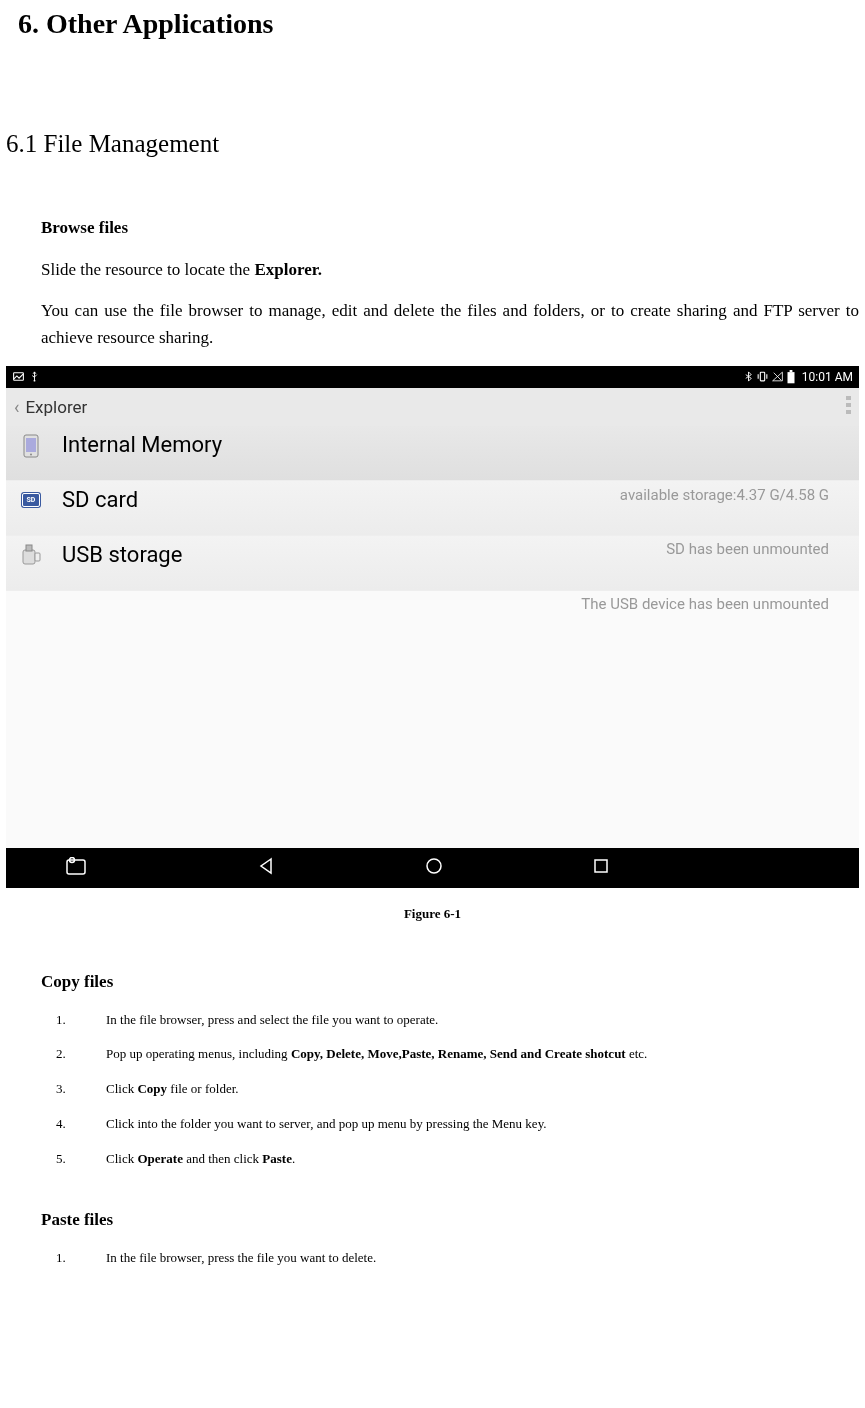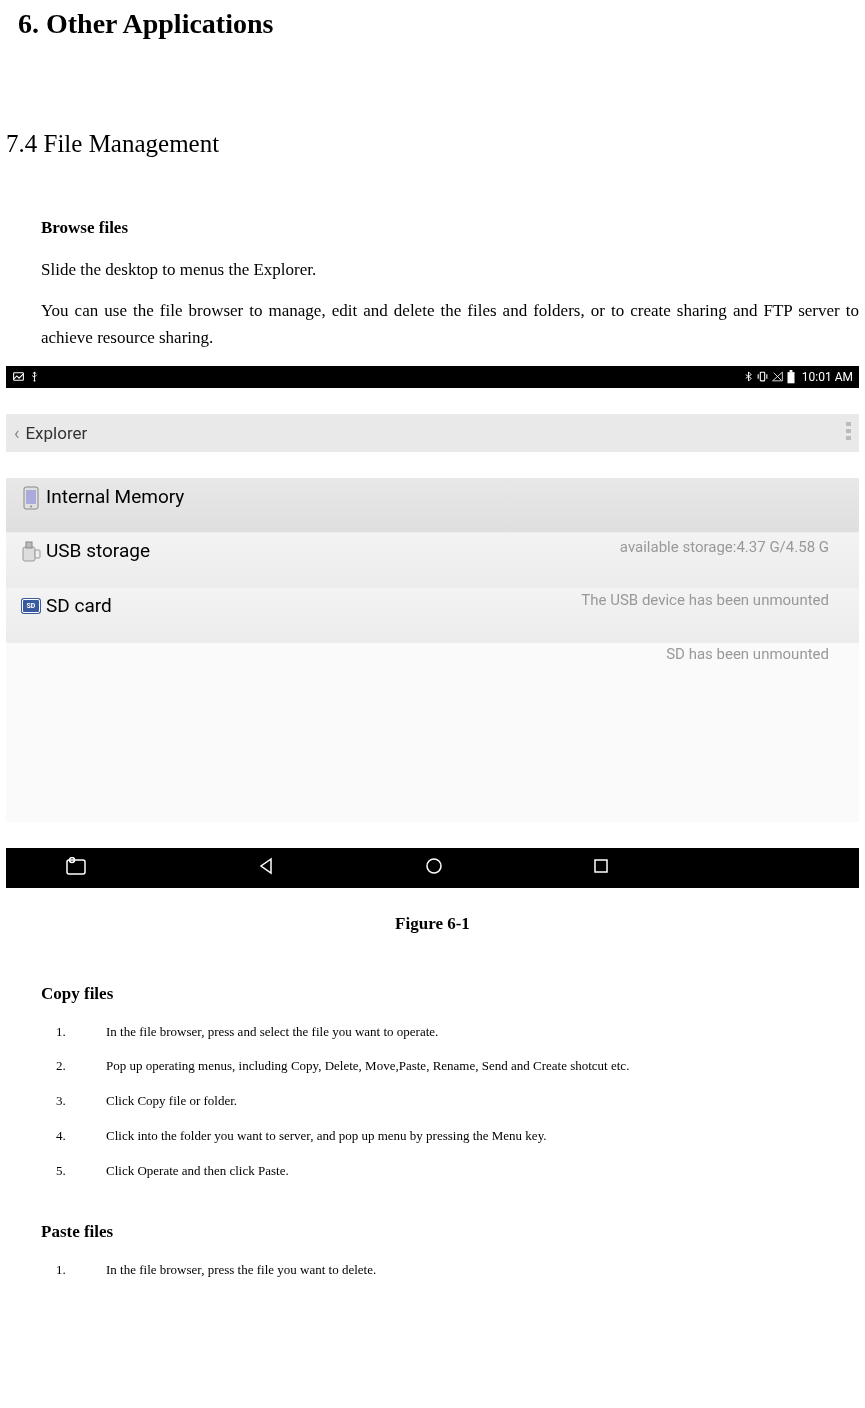--- a/index.html
+++ b/index.html
@@ -24,26 +24,26 @@
       font-size: 17px;
       font-weight: bold;
       margin: 0 0 18px 35px;
     }
     .para {
       font-size: 17px;
       margin: 0 0 14px 35px;
       text-align: justify;
       line-height: 1.6;
     }
-    .bold { font-weight: normal; }
+    .bold { font-weight: bold; }
     .figure-caption {
       text-align: center;
-      font-size: 17px;
+      font-size: 13px;
       font-weight: bold;
-      margin: 26px 0 50px 0;
+      margin: 18px 0 50px 0;
     }
     ol.steps {
       margin: 0 0 40px 70px;
       padding: 0;
       list-style: none;
       counter-reset: step;
     }
     ol.steps li {
       counter-increment: step;
       position: relative;
@@ -62,21 +62,20 @@
     
     .screenshot {
       width: 853px;
       height: 522px;
       margin: 4px auto 0 auto;
       font-family: Roboto, "Helvetica Neue", Arial, sans-serif;
       color: #000;
       background: #fff;
       display: flex;
       flex-direction: column;
-      gap: 26px;
     }
     .status-bar {
       height: 22px;
       background: #000;
       color: #fff;
       display: flex;
       align-items: center;
       font-size: 12px;
       padding: 0 6px;
     }
@@ -108,23 +107,23 @@
       background: linear-gradient(#f3f3f3, #ececec);
     }
     .storage-item:first-child { background: linear-gradient(#e8e8e8, #dfdfdf); }
     .storage-item .icon-wrap {
       width: 30px;
       display: flex;
       justify-content: center;
       padding-top: 2px;
     }
     .storage-item .label {
-      font-size: 19px;
+      font-size: 22px;
       color: #000;
-      margin-left: 0;
+      margin-left: 16px;
     }
     .storage-item .substatus {
       position: absolute;
       right: 20px;
       margin-top: 28px;
       font-size: 15px;
       color: #999;
     }
     .storage-row { position: relative; width: 100%; }
     .nav-bar {
@@ -155,26 +154,26 @@
       display: flex;
       align-items: center;
       justify-content: center;
     }
   </style>
 </head>
 <body>
 
 <h1 class="main-heading">6. Other Applications</h1>
 
-<h2 class="sub-heading">7.4 File Management</h2>
+<h2 class="sub-heading">6.1 File Management</h2>
 
 <div class="section-title">Browse files</div>
 
 <p class="para">
-  <span>Slide the desktop to menus the </span><span class="bold">Explorer.</span>
+  <span>Slide the resource to locate the </span><span class="bold">Explorer.</span>
 </p>
 
 <p class="para">You can use the file browser to manage, edit and delete the files and folders, or to create sharing and FTP server to achieve resource sharing.</p>
 
 <div class="screenshot">
   <div class="status-bar">
     <div class="status-left">
       <svg width="13" height="13" viewBox="0 0 24 24">
           <rect x="3" y="5" width="18" height="14" rx="1" fill="none" stroke="#fff" stroke-width="2"></rect>
           <polyline points="3,17 9,11 13,15 21,7" fill="none" stroke="#fff" stroke-width="2"></polyline>
@@ -231,41 +230,41 @@
           <span class="label">Internal Memory</span>
         </div>
         <span class="substatus">available storage:4.37 G/4.58 G</span>
       </div>
     </div>
 
     <div class="storage-item">
       <div class="storage-row">
         <div style="display:flex;align-items:center;">
           <span class="icon-wrap">
+            <span class="sd-badge">SD</span>
+          </span>
+          <span class="label">SD card</span>
+        </div>
+        <span class="substatus">SD has been unmounted</span>
+      </div>
+    </div>
+
+    <div class="storage-item">
+      <div class="storage-row">
+        <div style="display:flex;align-items:center;">
+          <span class="icon-wrap">
             <svg width="20" height="22" viewBox="0 0 20 22">
                 <rect x="2" y="6" width="12" height="14" rx="2" fill="#ddd" stroke="#999"></rect>
                 <rect x="5" y="1" width="6" height="6" fill="#bbb" stroke="#888"></rect>
                 <rect x="14" y="9" width="5" height="8" rx="1" fill="#eee" stroke="#999"></rect>
               </svg>
           </span>
           <span class="label">USB storage</span>
         </div>
         <span class="substatus">The USB device has been unmounted</span>
-      </div>
-    </div>
-
-    <div class="storage-item">
-      <div class="storage-row">
-        <div style="display:flex;align-items:center;">
-          <span class="icon-wrap">
-            <span class="sd-badge">SD</span>
-          </span>
-          <span class="label">SD card</span>
-        </div>
-        <span class="substatus">SD has been unmounted</span>
       </div>
     </div>
   </div>
 
   <div class="nav-bar-wrap">
     <div class="nav-bar">
       <span class="nleft">
         <svg width="22" height="18" viewBox="0 0 22 18">
             <rect x="1" y="3" width="18" height="14" rx="2"></rect>
             <circle cx="6" cy="3" r="2.5"></circle>

